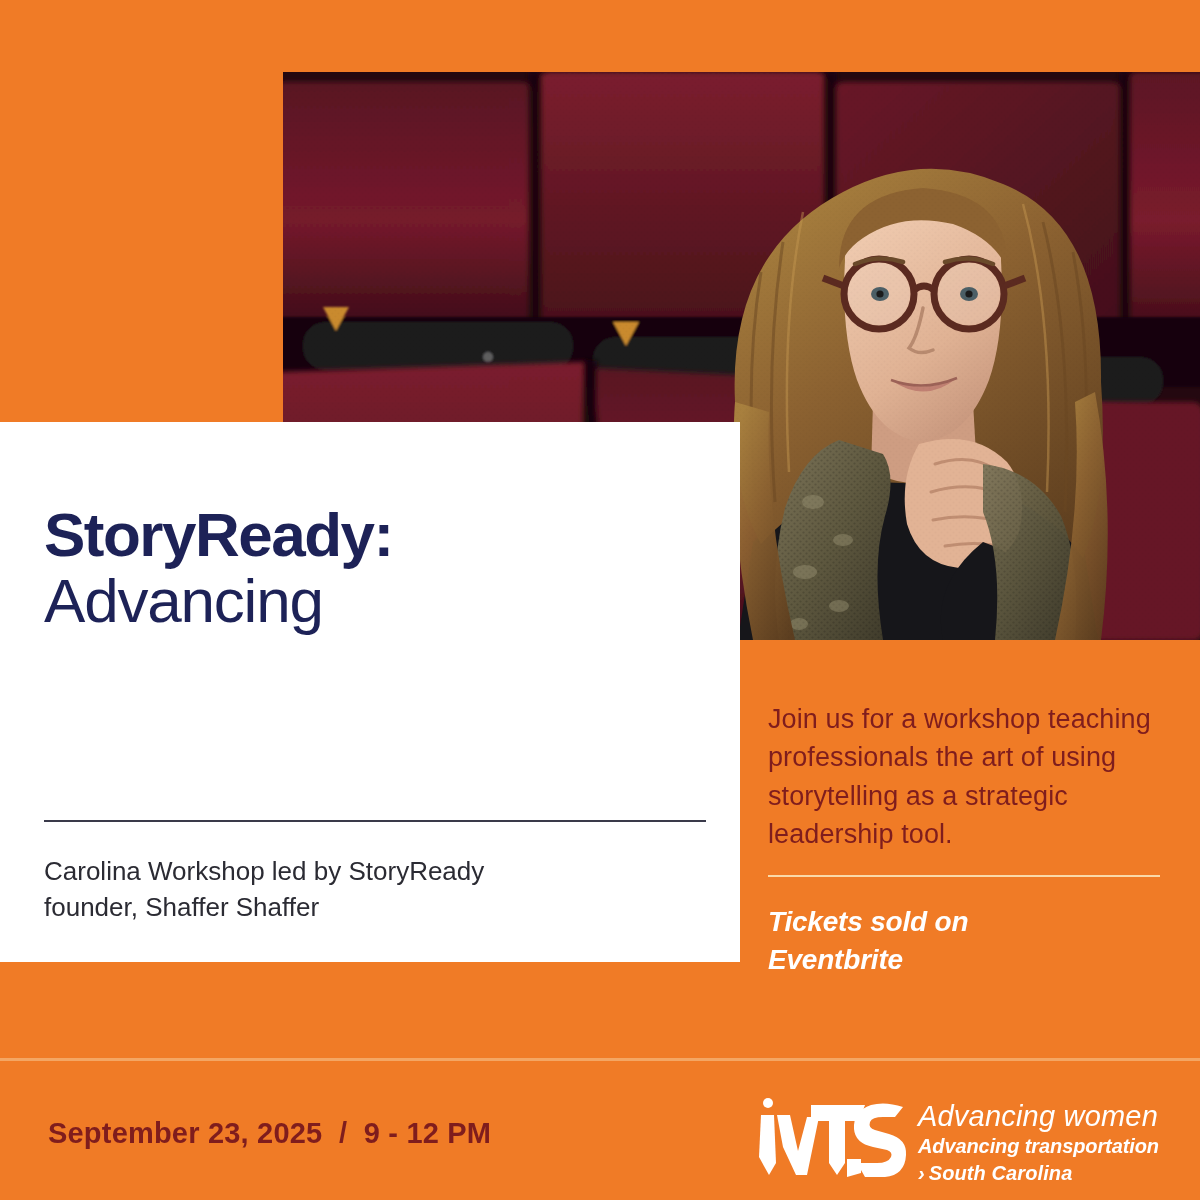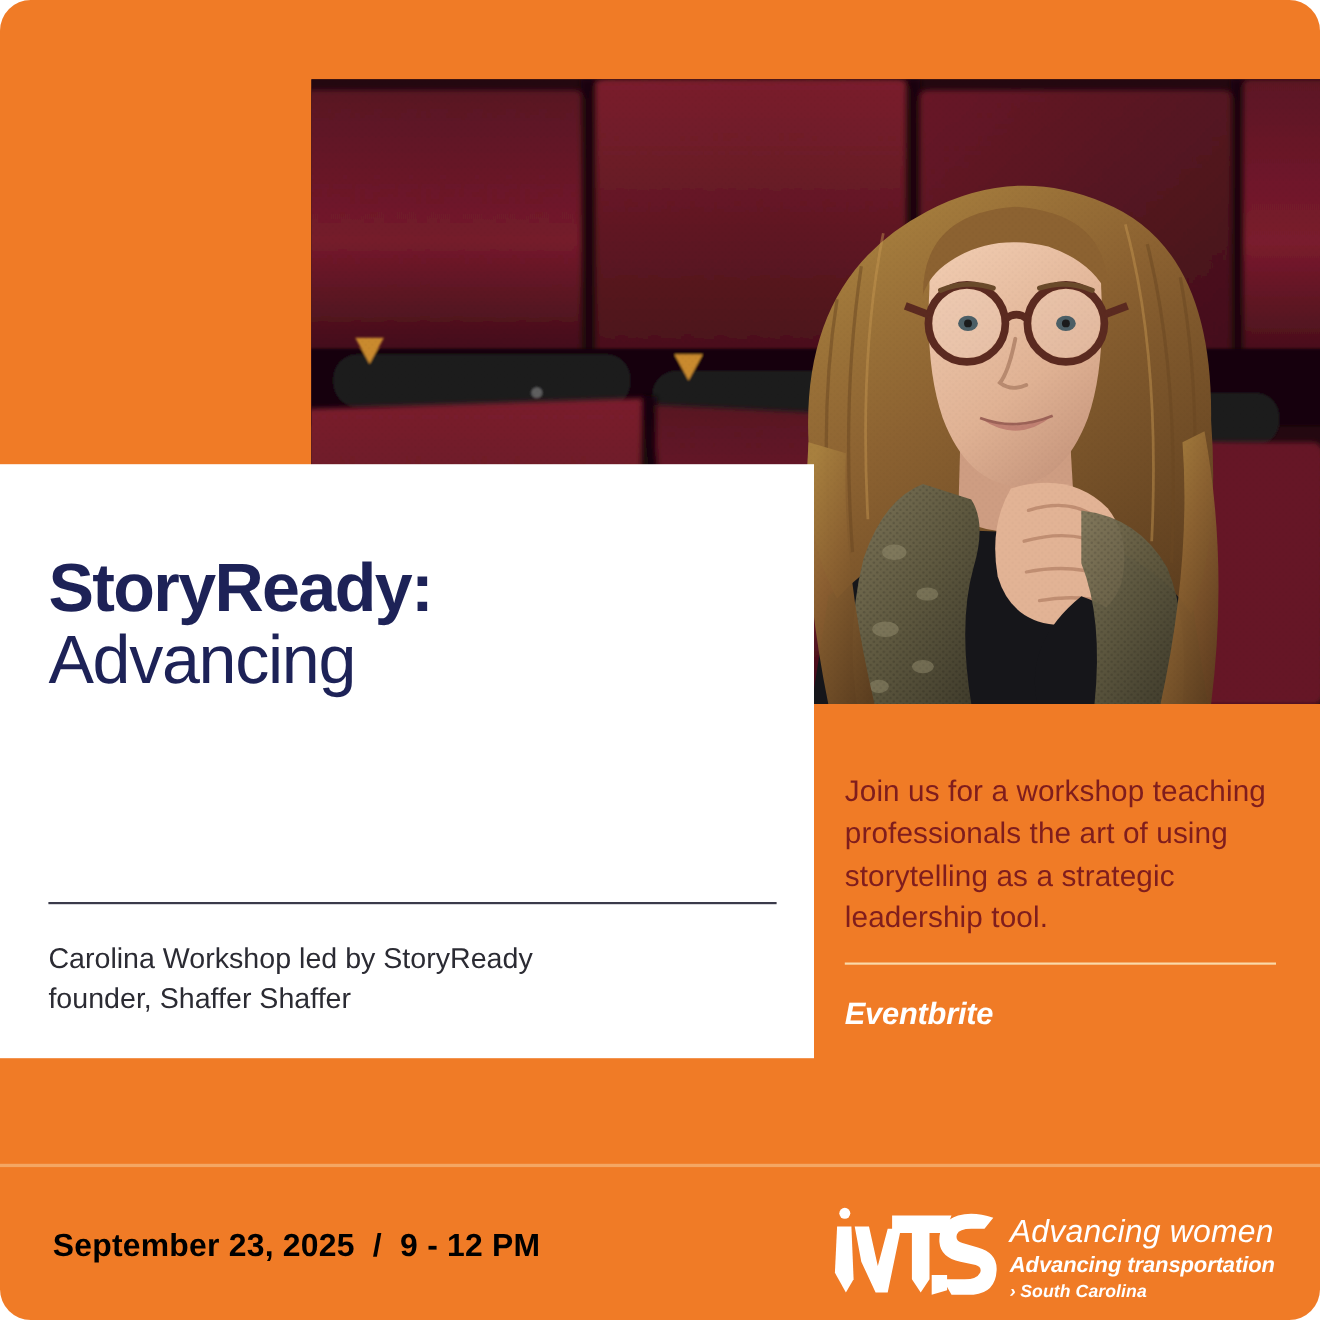--- a/index.html
+++ b/index.html
@@ -10,21 +10,20 @@
     overflow: hidden;
     font-family: "Liberation Sans", sans-serif;
   }
 
   #poster {
     position: relative;
     width: 1200px;
     height: 1200px;
     background: #F07B26;
     overflow: hidden;
-    border-radius: 28px;
   }
 
   
   #photo {
     position: absolute;
     left: 283px;
     top: 72px;
     width: 917px;
     height: 568px;
     overflow: hidden;
@@ -131,21 +130,21 @@
     left: 0;
     top: 1061px;
     width: 1200px;
     height: 139px;
   }
 
   #event-datetime {
     position: absolute;
     left: 48px;
     top: 56px;
-    color: #000000;
+    color: #7f1d1d;
     font-size: 29px;
     font-weight: 700;
     letter-spacing: 0.2px;
     white-space: pre;
   }
 
   #wts-logo {
     position: absolute;
     left: 753px;
     top: 22px;
@@ -156,21 +155,21 @@
     font-style: italic;
   }
   #wts-mark { width: 155px; height: 90px; flex: 0 0 auto; }
   #wts-tagline {
     margin-left: 10px;
     color: #FFFFFF;
     line-height: 1.0;
   }
   .tag-1 { font-size: 29px; font-weight: 300; letter-spacing: 0.2px; }
   .tag-2 { font-size: 20px; font-weight: 700; margin-top: 5px; letter-spacing: -0.1px; }
-  .tag-3 { font-size: 16px; font-weight: 700; margin-top: 7px; letter-spacing: 0.1px; }
+  .tag-3 { font-size: 20px; font-weight: 700; margin-top: 7px; letter-spacing: 0.1px; }
   .tag-3 .chev { display: inline-block; margin-right: 4px; font-weight: 700; }
 </style>
 </head>
 <body>
 
 <div id="poster">
 
   <div id="photo" aria-label="Woman with glasses smiling, seated in an empty theater with dark red velvet seats">
     <svg viewBox="0 0 917 568" preserveAspectRatio="xMidYMid slice">
       <defs>
@@ -351,20 +350,21 @@
     <div class="subtitle-block">
       <div>Carolina Workshop led by StoryReady</div>
       <div>founder, Shaffer Shaffer</div>
     </div>
   </div>
 
   <div id="right-panel">
     <div id="promo-text">Join us for a workshop teaching professionals the art of using storytelling as a strategic leadership tool.</div>
     <div id="promo-divider"></div>
     <div id="tickets-text">
+      <div>Tickets sold on</div>
       <div>Eventbrite</div>
     </div>
   </div>
 
   <div id="footer-divider"></div>
 
   <div id="footer">
     <div id="event-datetime">September 23, 2025  /  9 - 12 PM</div>
 
     <div id="wts-logo">

